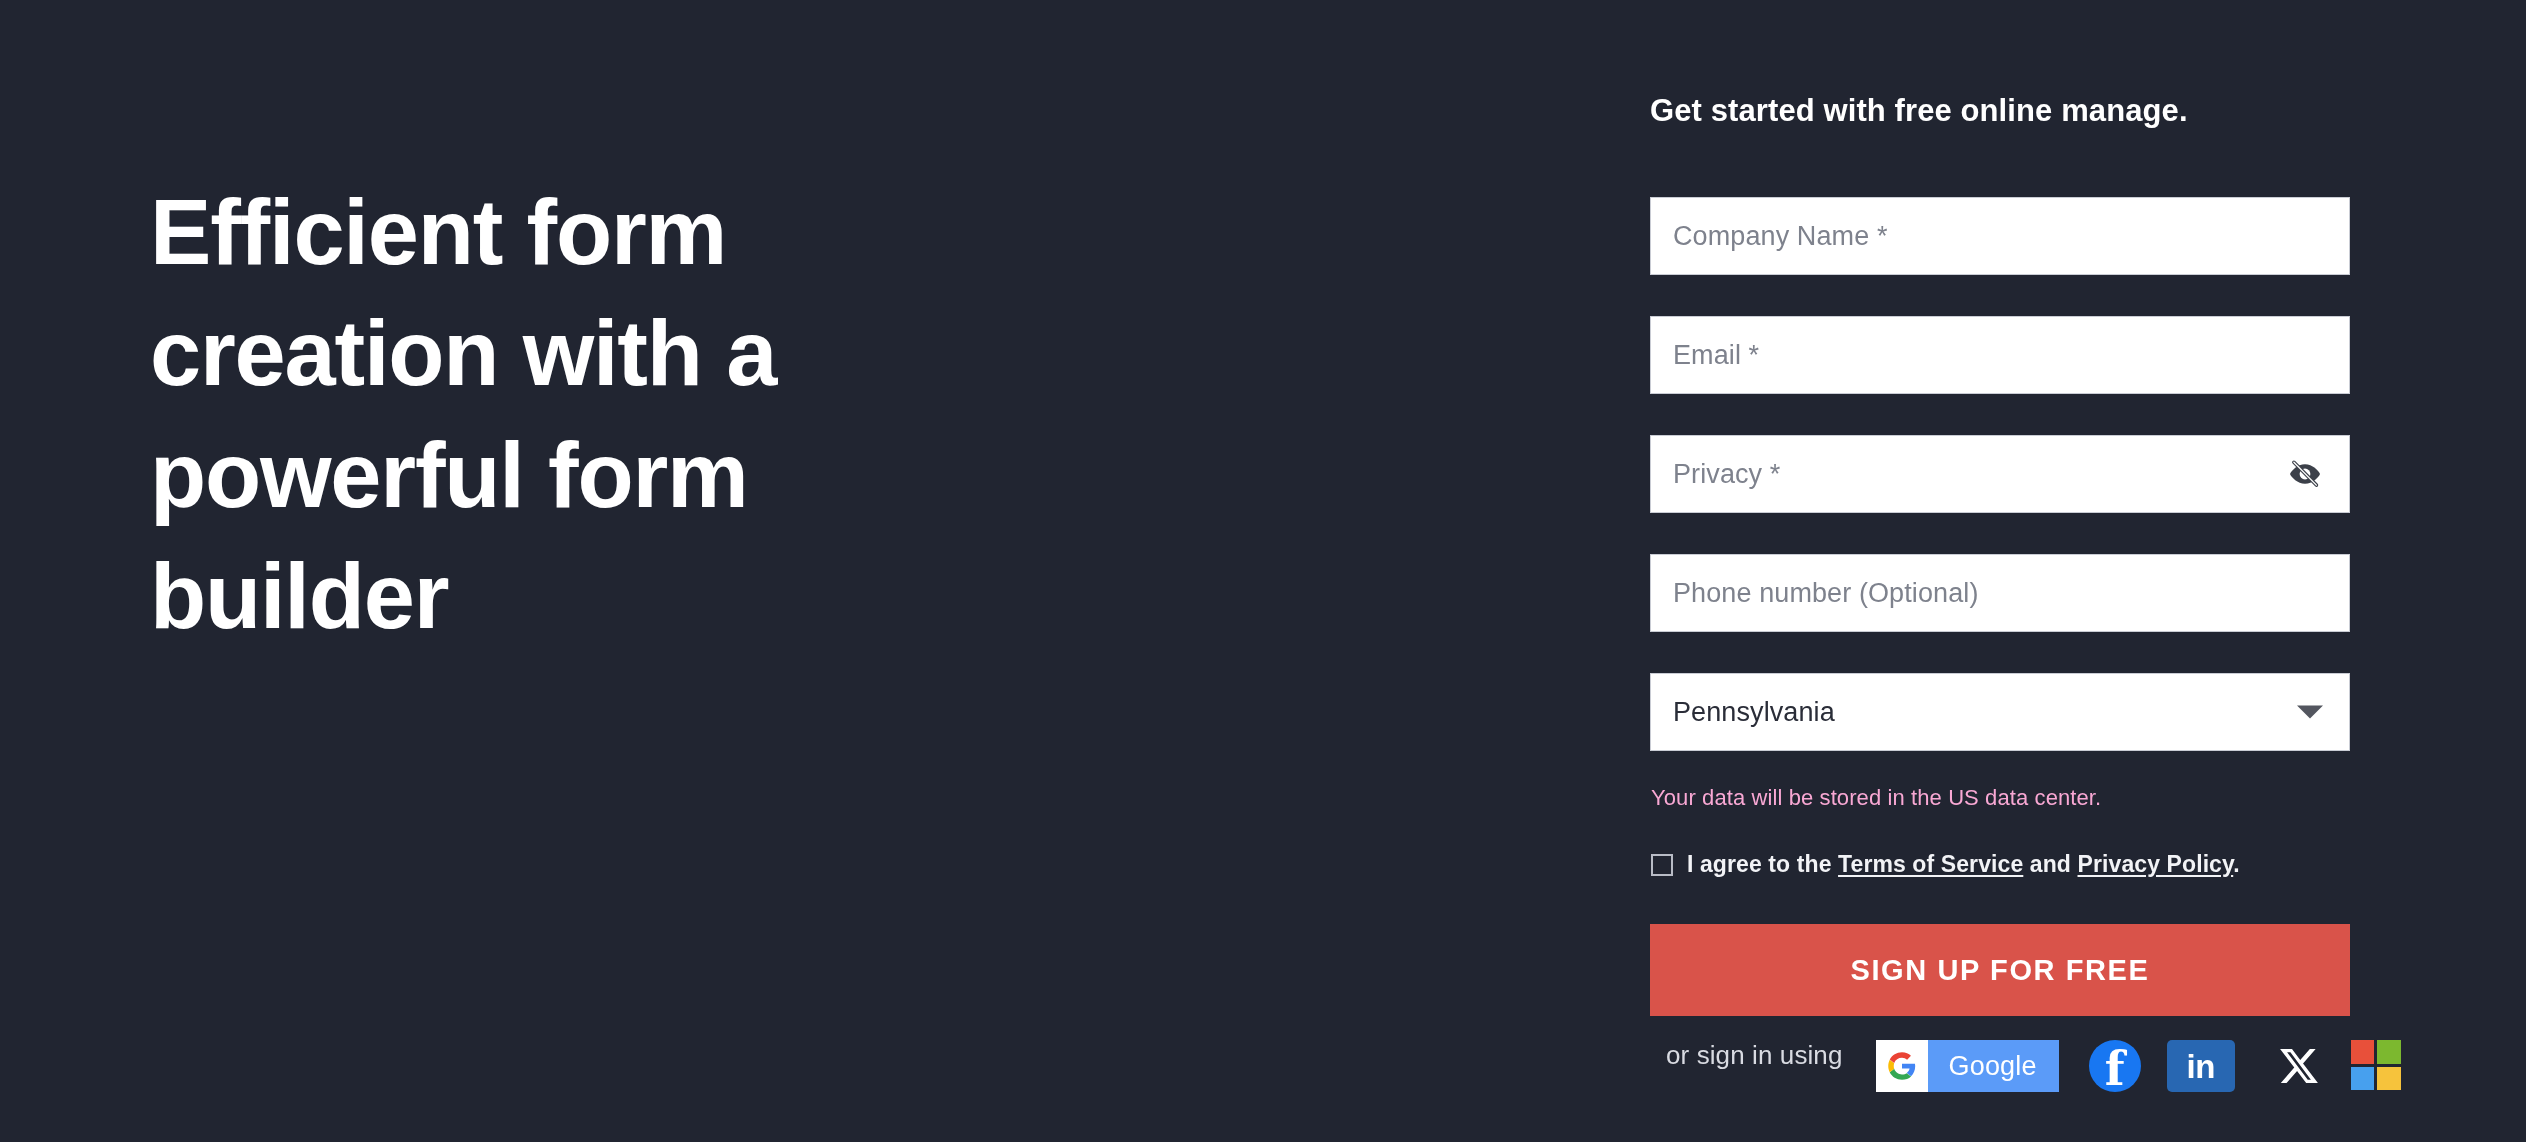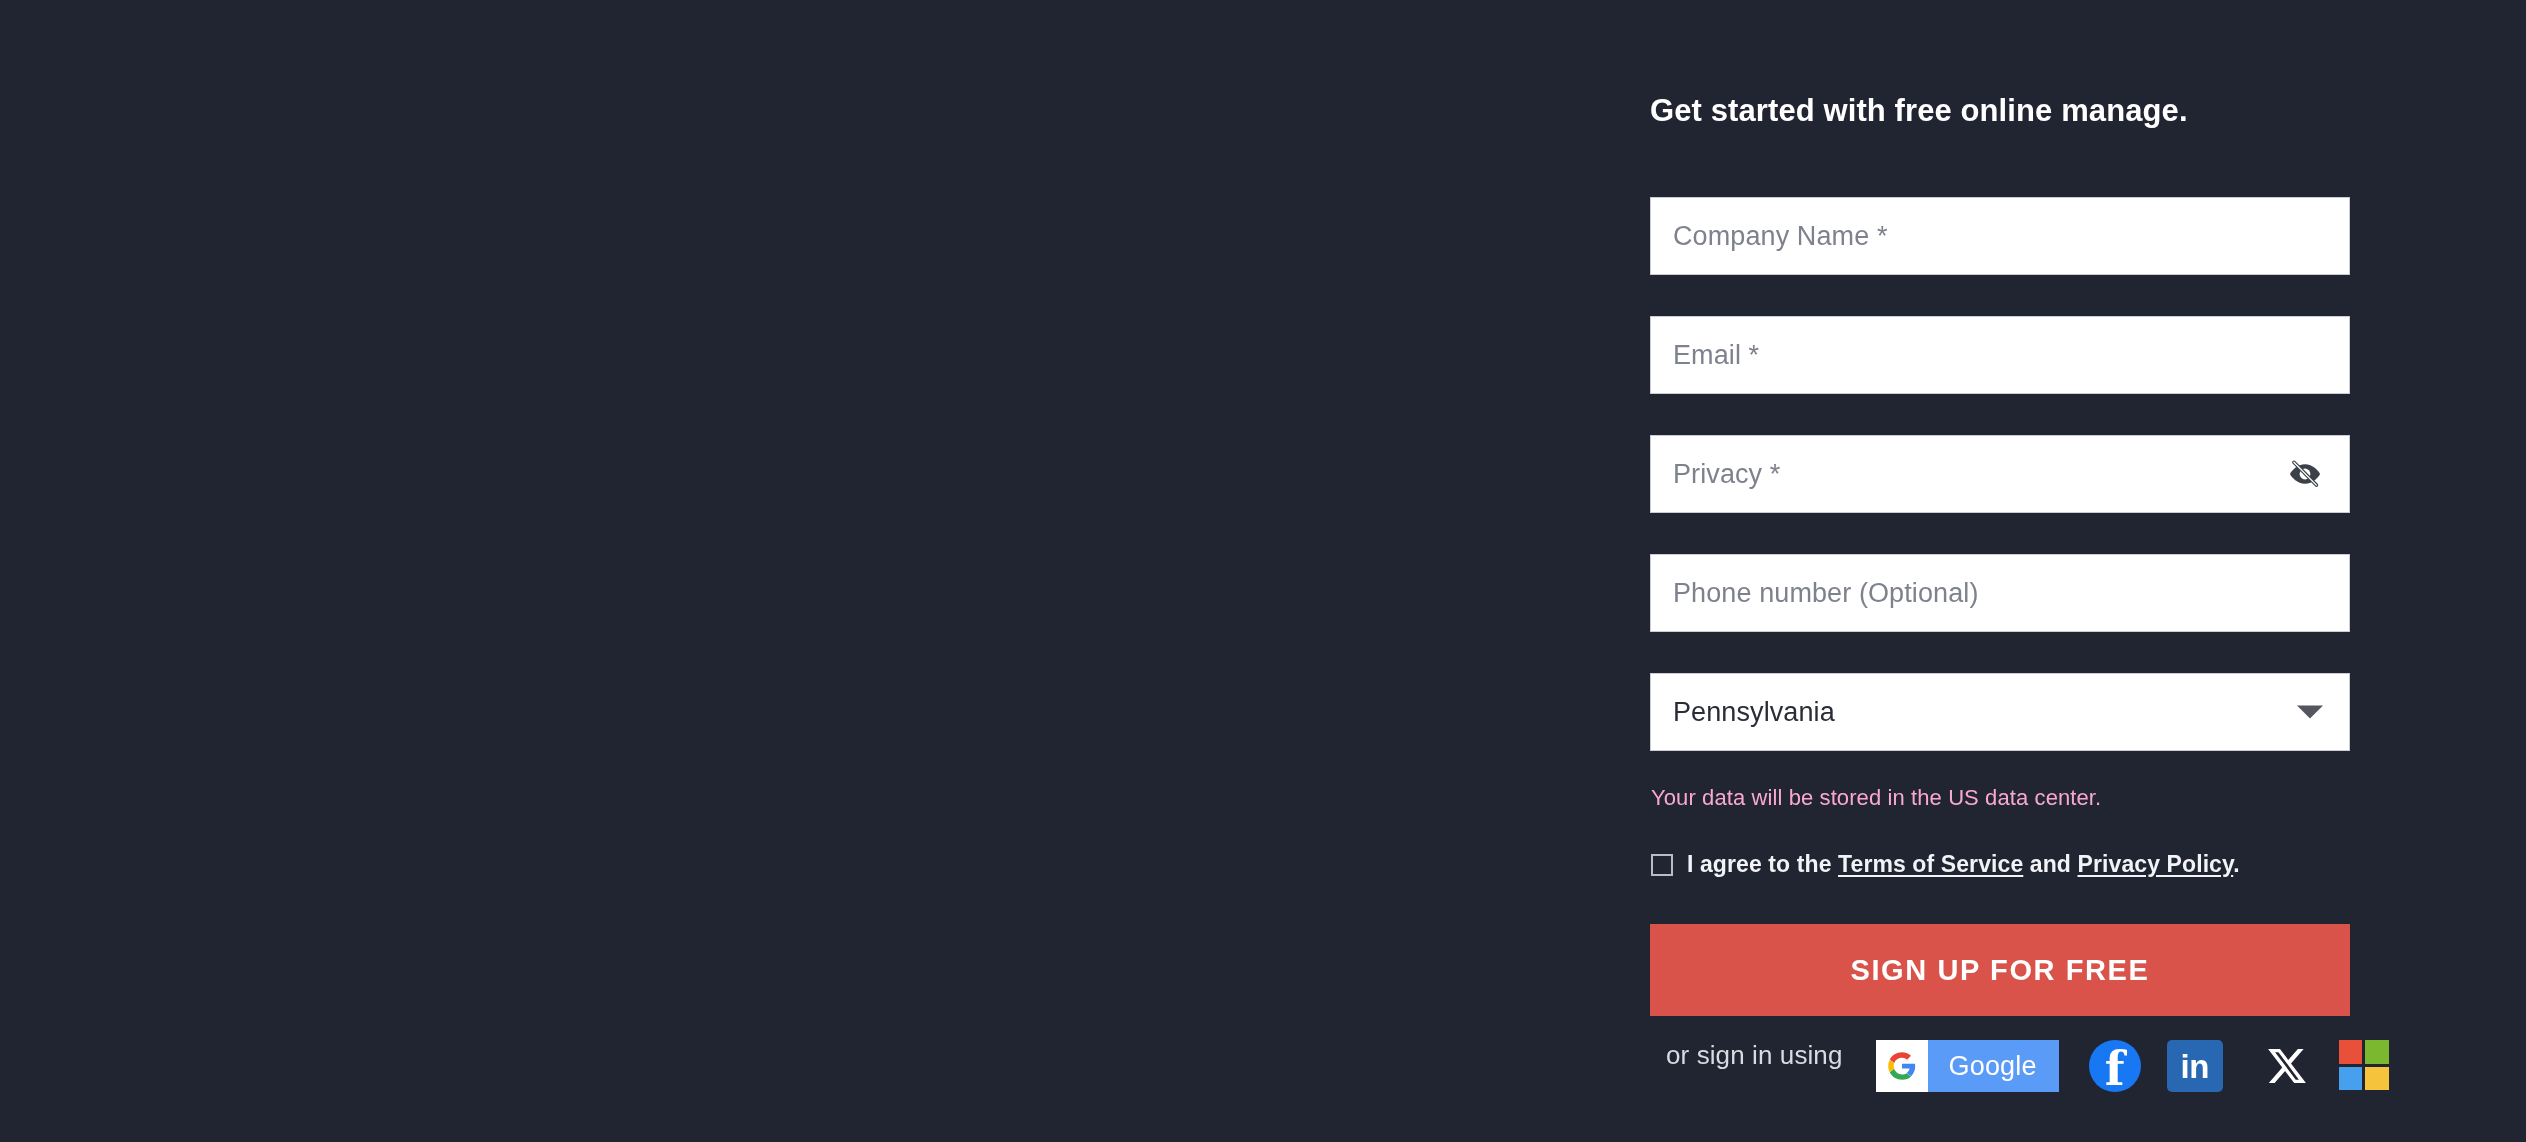--- a/index.html
+++ b/index.html
@@ -246,21 +246,21 @@
   }
   .fb-f {
     color: #ffffff;
     font-size: 46px;
     font-weight: 700;
     line-height: 0.95;
     font-family: "DejaVu Serif", serif;
   }
 
   .btn-li {
-    width: 56px;
+    width: 68px;
     height: 52px;
     border-radius: 5px;
     background: #2867b2;
     margin-right: 38px;
     display: flex;
     align-items: center;
     justify-content: center;
     cursor: pointer;
     flex: none;
   }
@@ -294,20 +294,21 @@
     flex: none;
   }
   .ms-q { width: 100%; height: 100%; }
 </style>
 </head>
 <body>
 
 <div class="page">
 
   <section class="hero">
+    <h1 class="hero-title">Efficient form creation with a powerful form builder</h1>
   </section>
 
   <section class="signup">
 
     <div class="signup-heading">Get started with free online manage.</div>
 
     <div class="fields">
 
       <div class="field">
         <span class="field-text">Company Name *</span>

